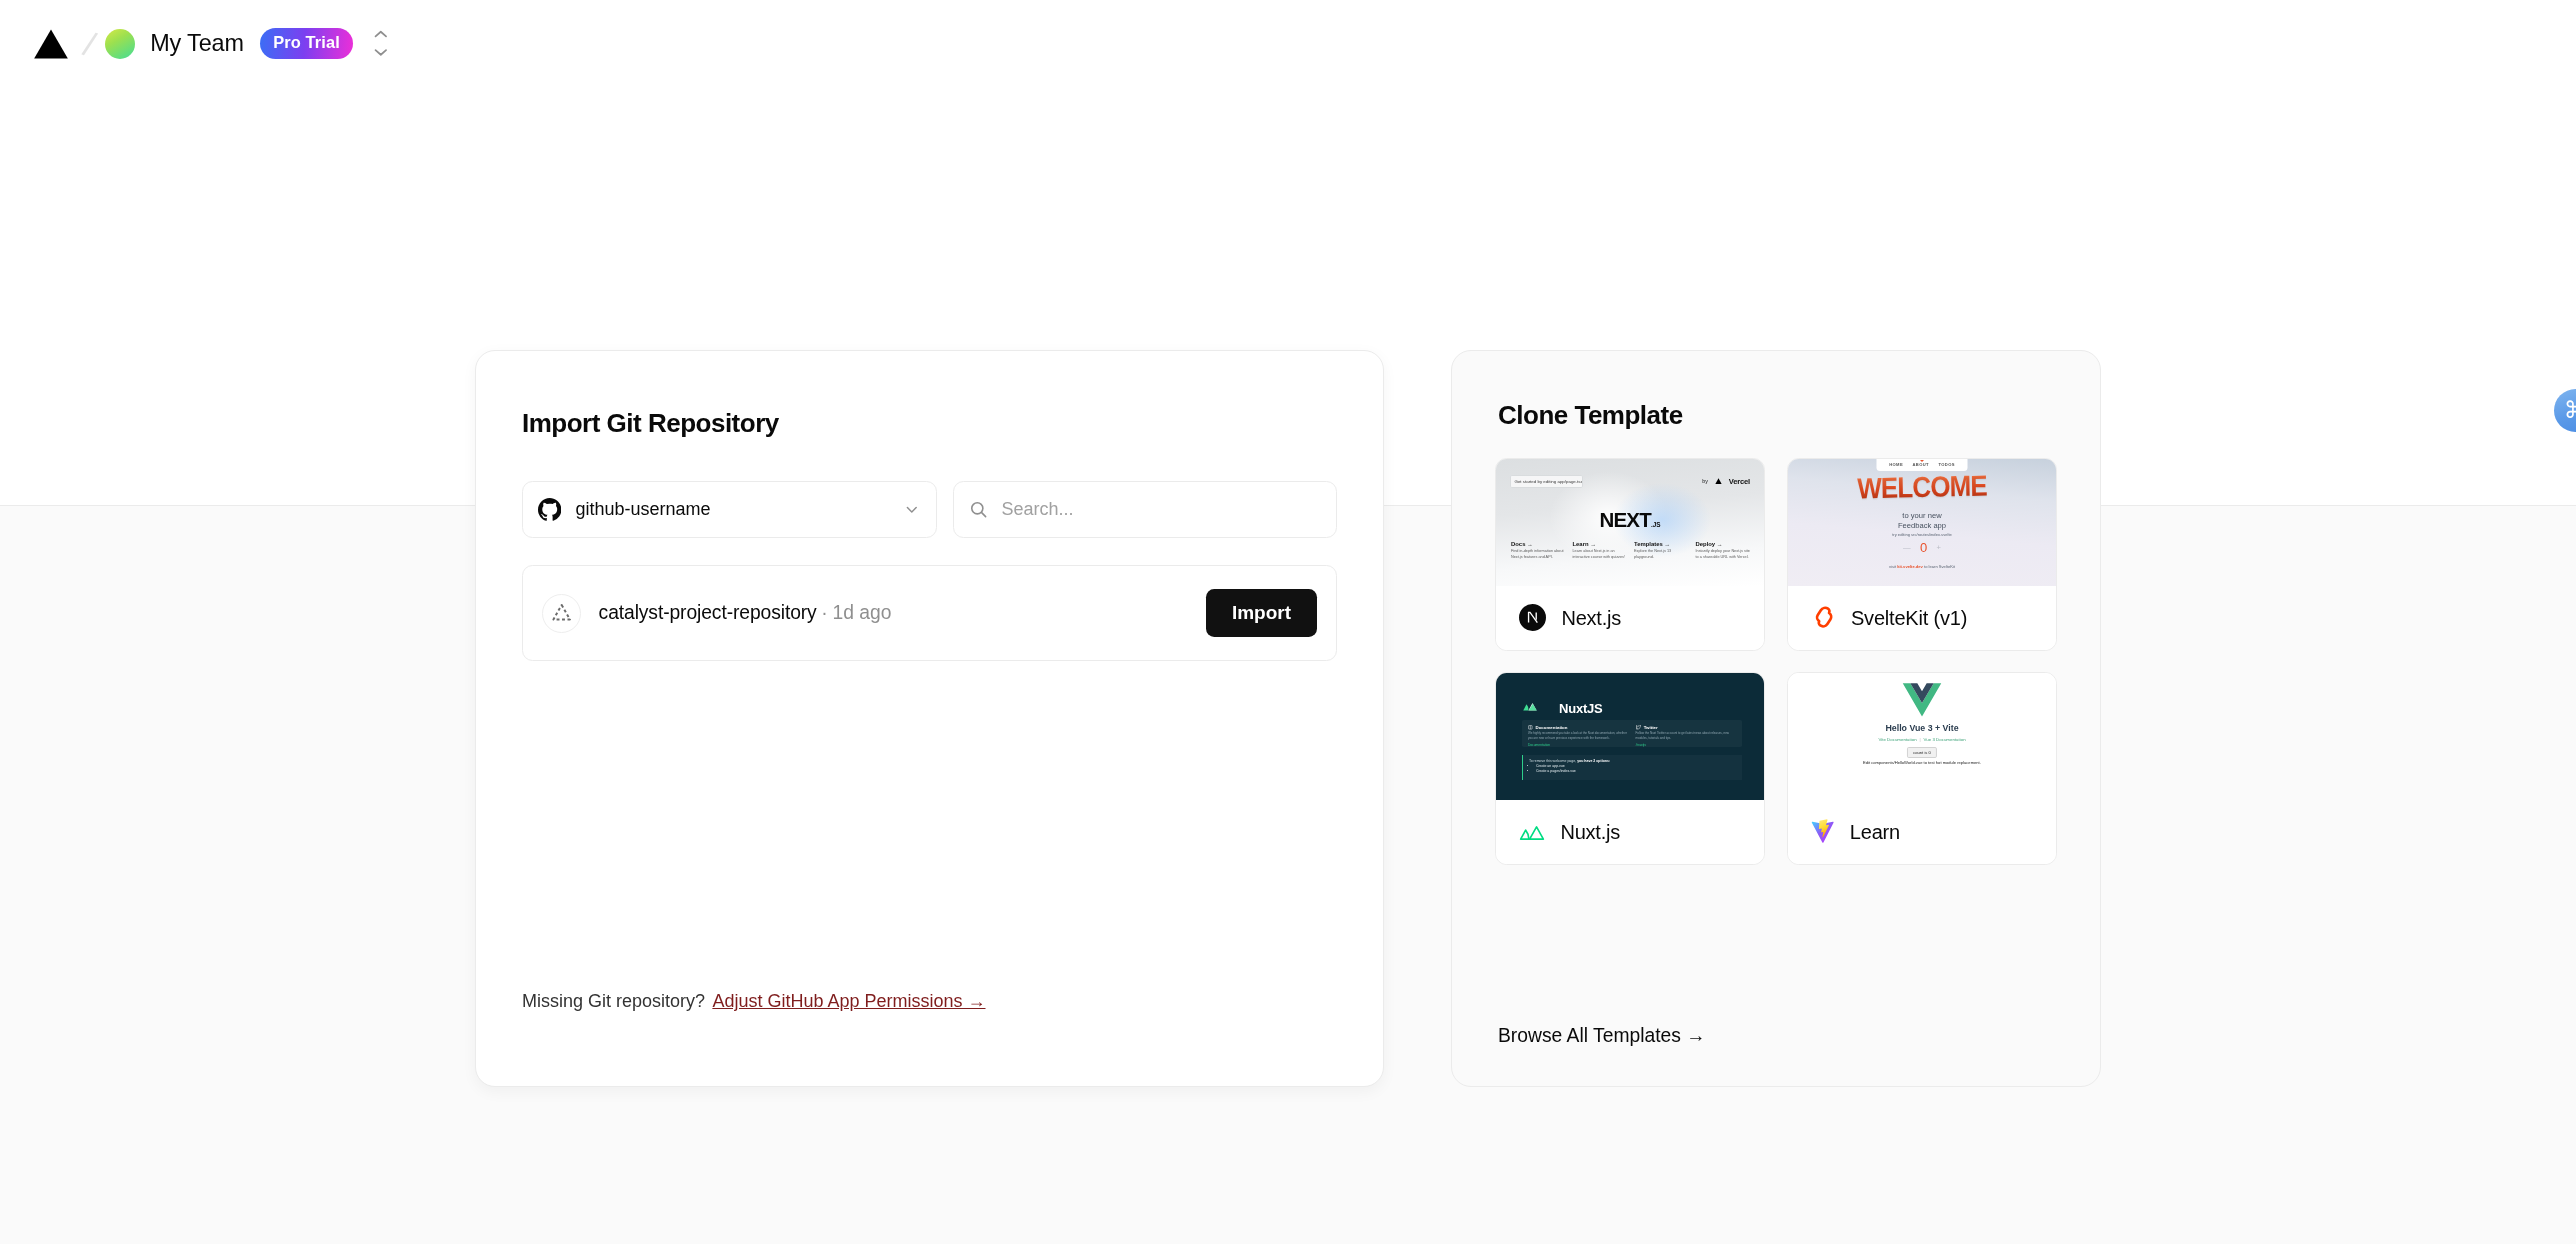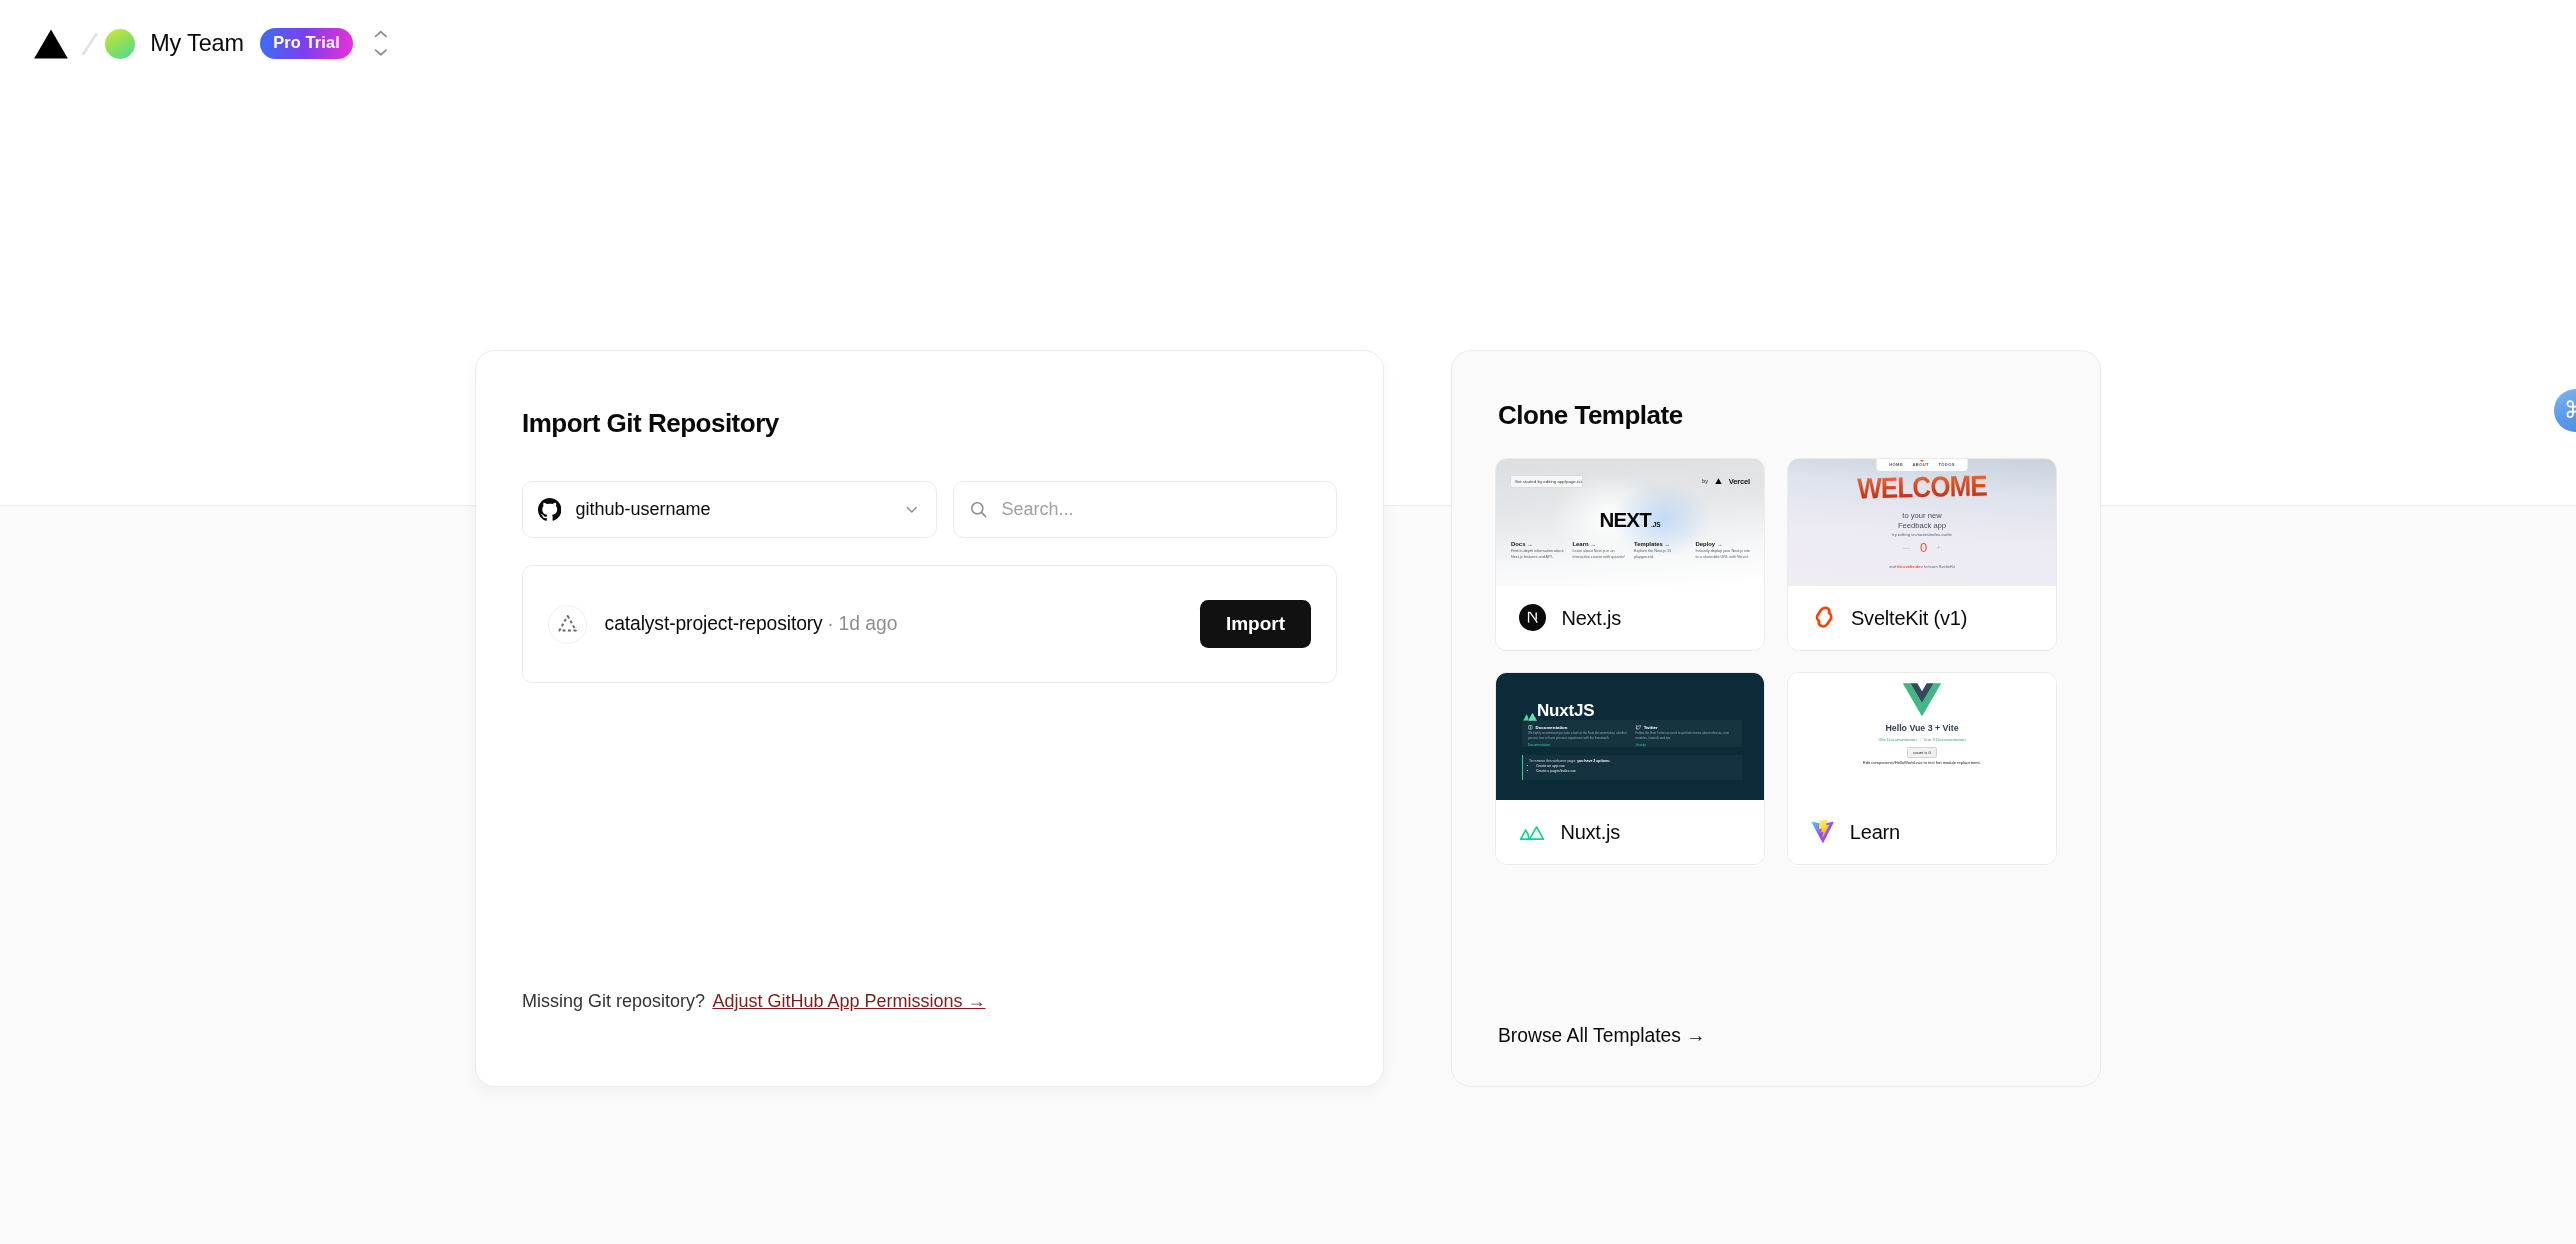--- a/index.html
+++ b/index.html
@@ -123,23 +123,23 @@
     flex: 1; height: 57px; border: 1.8px solid #ebebeb; border-radius: 10.5px;
     background: #fff; display: flex; align-items: center; padding: 0 15px;
   }
   .search-box .mag { margin-right: 13px; display: flex; color: #8f8f8f; }
   .search-input {
     border: 0; outline: 0; background: transparent; font-size: 18px;
     color: #0a0a0a; font-family: inherit; width: 100%;
   }
   .search-input::placeholder { color: #a1a1a1; }
   .repo-row {
-    position: absolute; left: 46px; top: 214px; right: 46px; height: 118px;
+    position: absolute; left: 46px; top: 214px; right: 46px; height: 96px;
     border: 1.8px solid #ebebeb; border-radius: 10.5px; background: #fff;
-    display: flex; align-items: center; padding: 0 25px;
+    display: flex; align-items: center; padding: 0 19px;
   }
   .repo-icon {
     width: 39px; height: 39px; border-radius: 50%; border: 1.8px solid #eeeeee;
     display: flex; align-items: center; justify-content: center; flex: none;
     margin-right: 17.6px; background: #fff;
   }
   .repo-name { font-size: 19.3px; color: #0a0a0a; letter-spacing: -0.1px; }
   .repo-meta { font-size: 19.3px; color: #8f8f8f; margin-left: 4.7px; }
   .btn-import {
     margin-left: auto; background: #111111; color: #ffffff;
@@ -242,22 +242,22 @@
   .th-svelte .counter .sgn { color: #b9bcc4; font-size: 7.6px; margin: 0 9.4px; vertical-align: 2.3px; }
   .th-svelte .foot {
     position: absolute; left: 0; right: 0; top: 105px; text-align: center;
     font-size: 4.1px; color: #5a6472;
   }
   .th-svelte .foot b { color: #e8522c; }
 
   
   .th-nuxt { background: #0c2b38; padding: 0; }
   .th-nuxt .logo {
-    position: absolute; left: 27px; top: 28px; display: flex; align-items: flex-end; gap: 0;
-    font-size: 17px; font-weight: 700; color: #ffffff; letter-spacing: -0.2px;
+    position: absolute; left: 27px; top: 28px; display: flex; align-items: flex-start; gap: 22px;
+    font-size: 13px; font-weight: 700; color: #ffffff; letter-spacing: -0.2px;
   }
   .th-nuxt .cards {
     position: absolute; left: 26px; right: 22px; top: 47px; height: 27px;
     background: rgba(255,255,255,0.045); border-radius: 1.8px;
     display: grid; grid-template-columns: 1fr 1fr; gap: 7px; padding: 4.7px 5.9px;
   }
   .th-nuxt .cards .c h6 {
     font-size: 4.4px; font-weight: 700; color: #fff; margin-bottom: 1.8px;
     display: flex; align-items: center; gap: 2.9px;
   }

